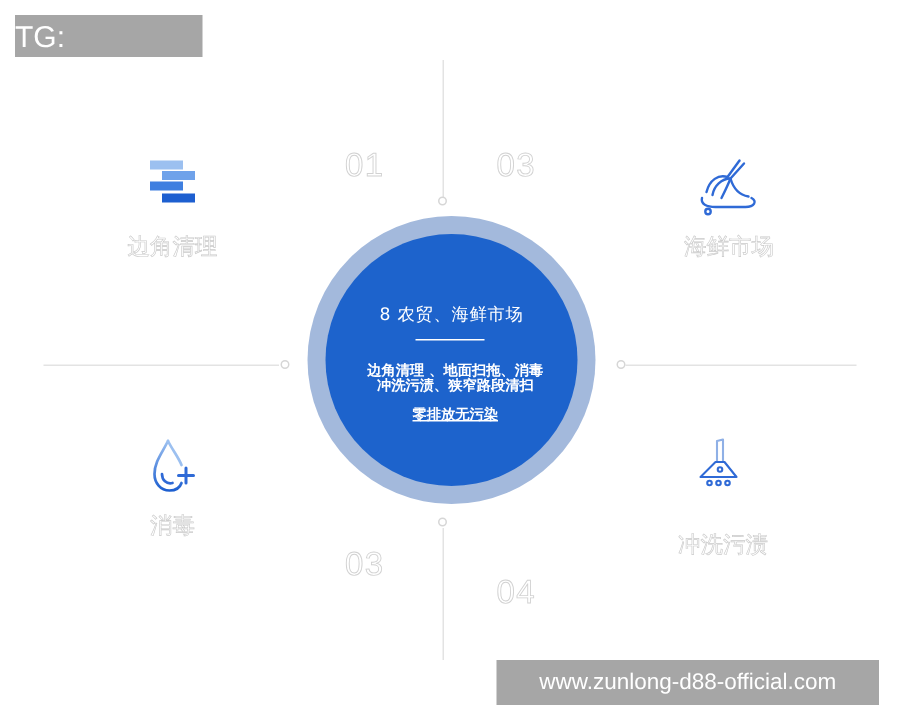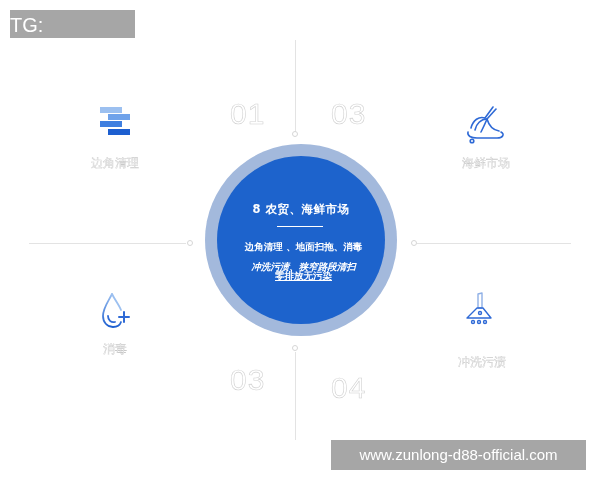--- a/index.html
+++ b/index.html
@@ -17,47 +17,47 @@
 
   .vline { position:absolute; width:1px; background:#e3e3e3; }
   .hline { position:absolute; height:1px; background:#e3e3e3; }
   .dot {
     position:absolute; width:4px; height:4px; border:1px solid #d6d6d6;
     border-radius:50%; background:#fff;
   }
 
   .num {
     position:absolute; font-family:"Liberation Sans", sans-serif;
-    font-size:30px; color:#ffffff; letter-spacing:1px;
+    font-size:22px; color:#ffffff; letter-spacing:1px;
     -webkit-text-stroke:0.6px #d2d2d2;
   }
 
   .outer-circle {
     position:absolute; left:205px; top:144px; width:192px; height:192px;
     border-radius:50%; background:#a3b9dc;
   }
   .inner-circle {
     position:absolute; left:217px; top:156px; width:168px; height:168px;
     border-radius:50%; background:#1d63cc;
   }
   .center-title {
     position:absolute; left:217px; top:202px; width:168px; text-align:center;
-    color:#ffffff; font-size:11.5px; font-weight:bold; letter-spacing:0.5px;
+    color:#ffffff; font-size:11.5px; font-weight:normal; letter-spacing:0.5px;
   }
   .center-rule {
     position:absolute; left:277px; top:226px; width:46px; height:1px; background:#ffffff;
   }
   .center-line {
     position:absolute; left:217px; width:173px; text-align:center;
     color:#ffffff; font-size:9.5px; font-weight:bold;
   }
 
   .item-label {
     position:absolute; width:100px; text-align:center;
-    font-size:12px; color:#ffffff;
+    font-size:15px; color:#ffffff;
     -webkit-text-stroke:0.4px #c9c9c9;
   }
   .icon { position:absolute; }
 </style>
 </head>
 <body>
 
 <div class="tag tag-top">TG: MYYJJPP</div>
 
 <div class="vline" style="left:295px; top:40px; height:92px;"></div>
@@ -68,28 +68,28 @@
 
 <div class="hline" style="left:29px; top:243px; width:157px;"></div>
 <div class="dot" style="left:187px; top:240px;"></div>
 
 <div class="hline" style="left:417px; top:243px; width:154px;"></div>
 <div class="dot" style="left:411px; top:240px;"></div>
 
 <div class="num" style="left:230px; top:97px;">01</div>
 <div class="num" style="left:331px; top:97px;">03</div>
 <div class="num" style="left:230px; top:363px;text-align:right;">03</div>
-<div class="num" style="left:331px; top:371px;">04</div>
+<div class="num" style="left:331px; top:382px;">04</div>
 
 <div class="outer-circle"></div>
 <div class="inner-circle"></div>
 <div class="center-title">8  农贸、海鲜市场</div>
 <div class="center-rule"></div>
 <div class="center-line" style="top:241px;">边角清理 、地面扫拖、消毒</div>
-<div class="center-line" style="top:261px;font-style:italic;">冲洗污渍、狭窄路段清扫</div>
+<div class="center-line" style="top:251px;">冲洗污渍、狭窄路段清扫</div>
 <div class="center-line" style="top:270px;text-decoration:underline;">零排放无污染</div>
 
 <svg class="icon" style="left:98px; top:105px;" width="34" height="34" viewBox="0 0 34 34">
   <defs>
     <linearGradient id="gb1" x1="0" y1="0" x2="0" y2="1">
       <stop offset="0" stop-color="#8fb8ee"></stop>
         <stop offset="1" stop-color="#1d5fd0"></stop>
     </linearGradient>
   </defs>
   <rect x="2" y="2" width="22" height="6" fill="#9cc0f0"></rect>

